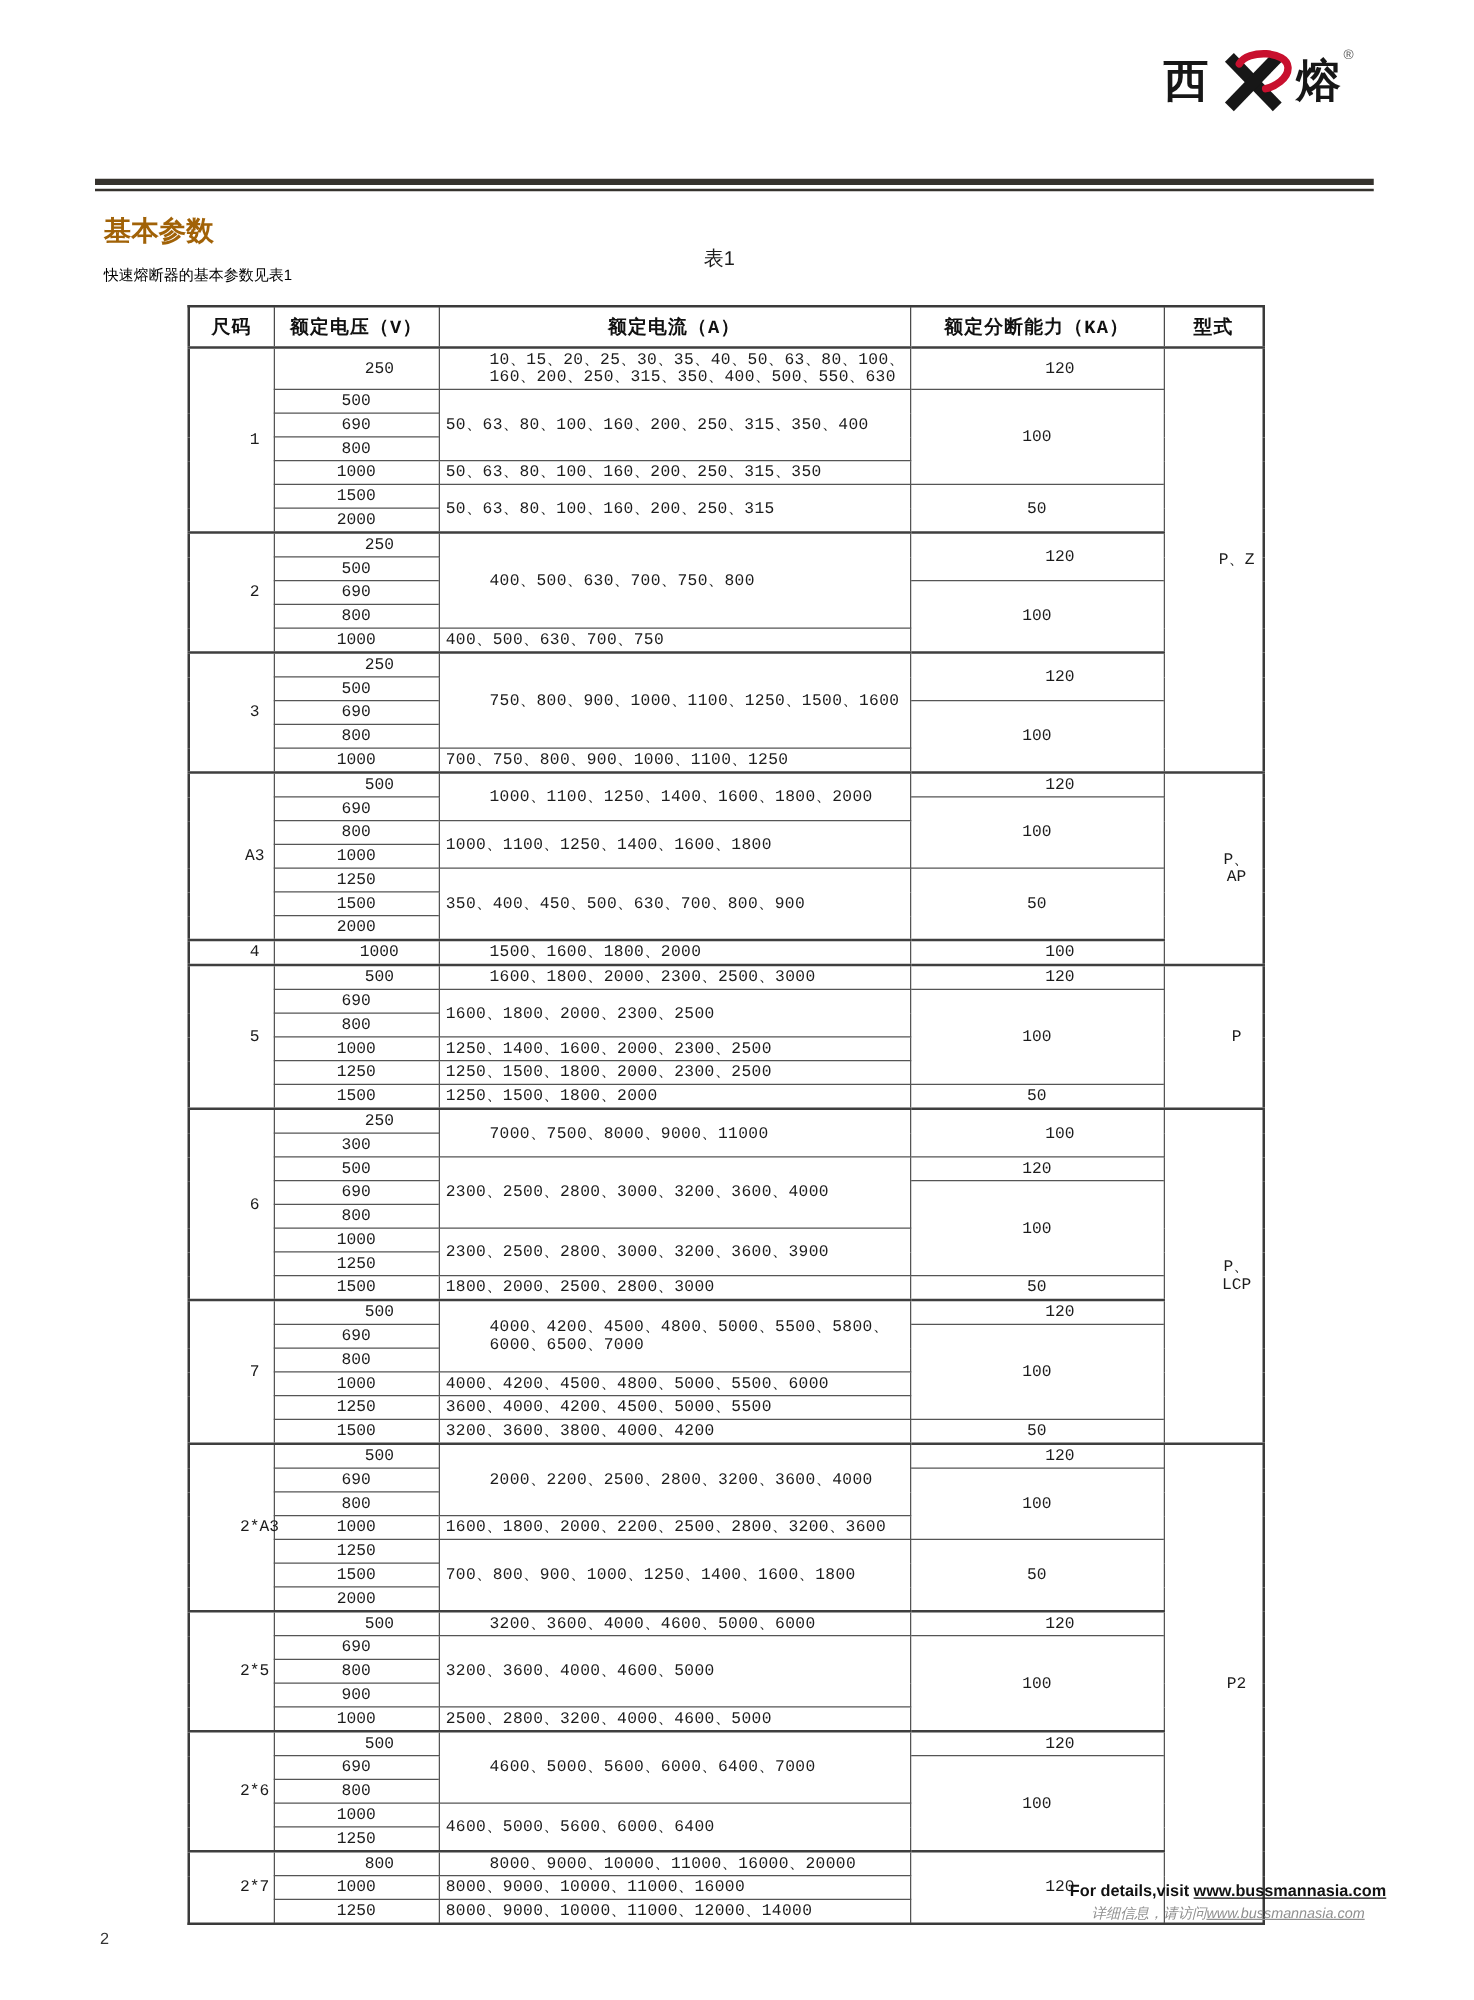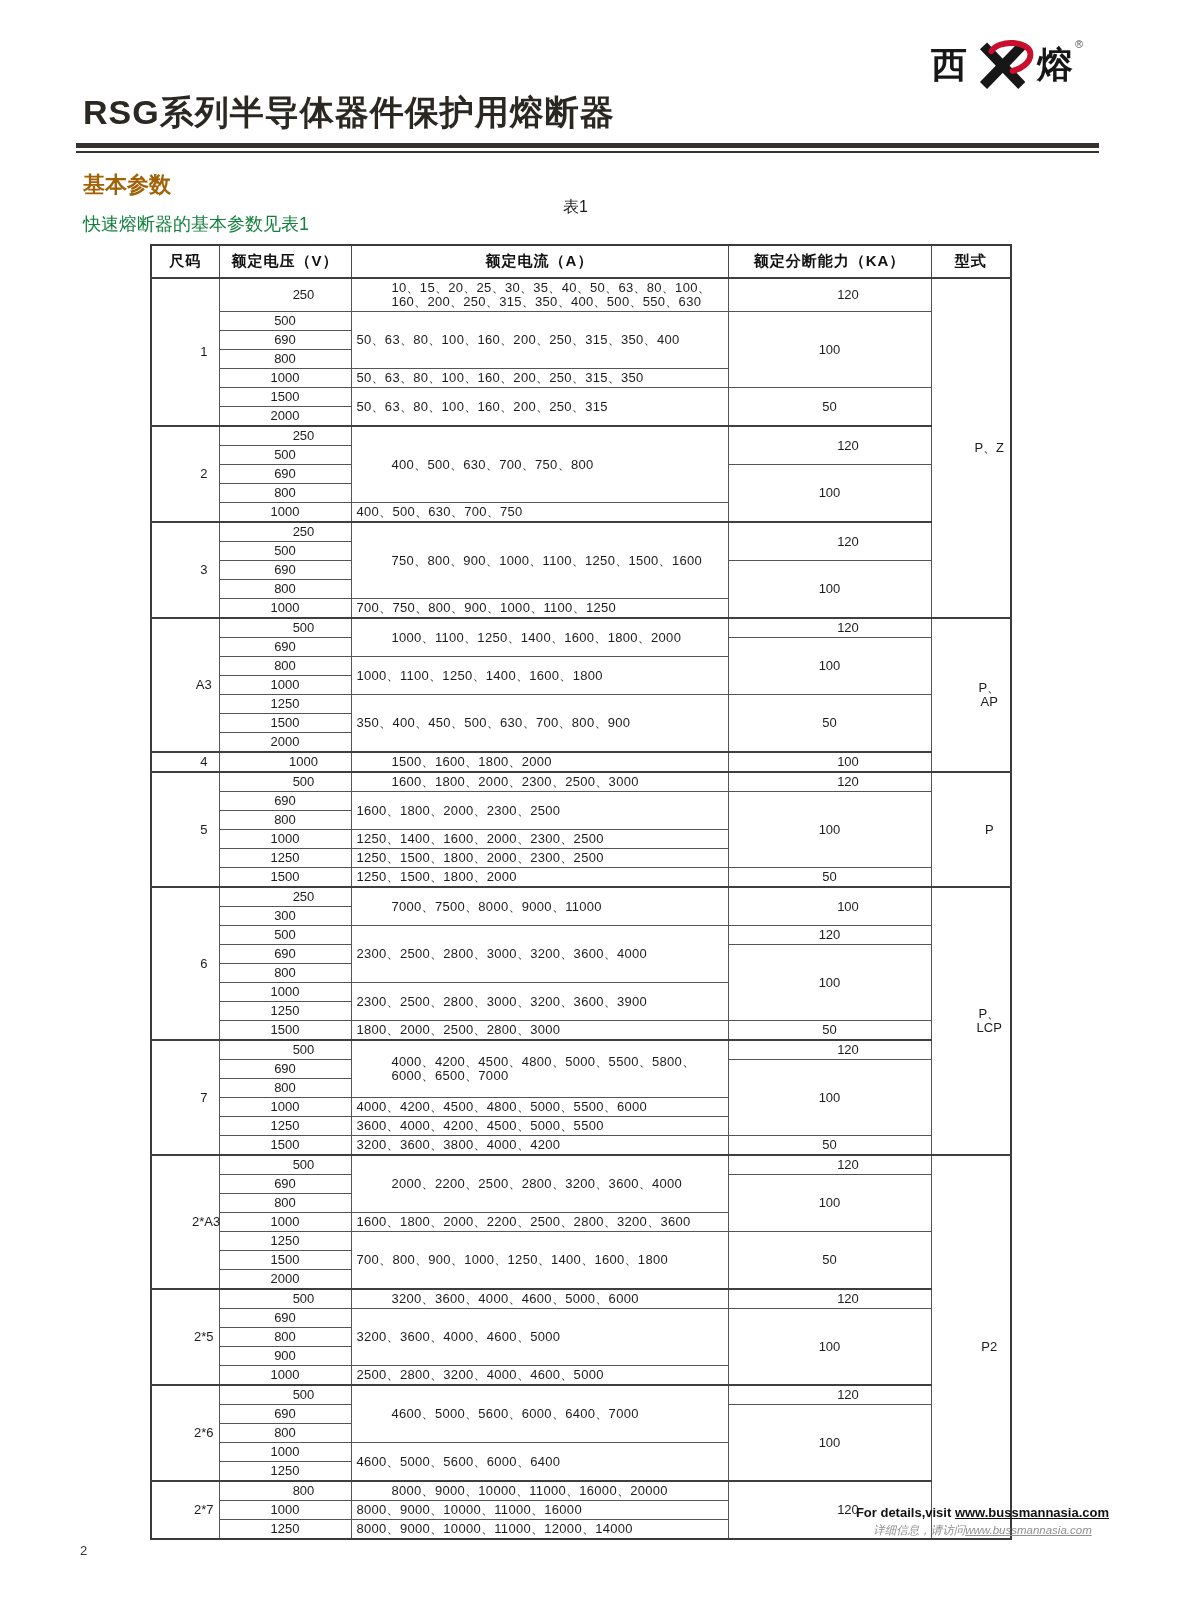--- a/index.html
+++ b/index.html
@@ -10,26 +10,26 @@
   .logo{position:absolute;top:36px;right:96px;display:flex;align-items:center;gap:2px;}
   .logo .cn{font-size:36px;font-weight:bold;color:#171717;line-height:1;}
   .logo .mono{width:66px;height:58px;display:block;}
   .logo .reg{font-size:11px;color:#555;align-self:flex-start;margin-top:2px;}
 
   
   .title{position:absolute;left:83px;top:90px;font-size:34px;font-weight:bold;color:#2b2722;letter-spacing:1px;}
   .rule{position:absolute;left:76px;right:80px;top:143px;height:3px;border-top:5px solid #35322d;border-bottom:2px solid #35322d;}
 
   .section-heading{position:absolute;left:83px;top:170px;font-size:22px;font-weight:bold;color:#a16207;}
-  .intro{position:absolute;left:83px;top:212px;font-size:18px;color:#15803d;}
+  .intro{position:absolute;left:83px;top:212px;font-size:12px;color:#000000;}
   .caption{position:absolute;left:563px;top:197px;font-size:16px;color:#1d1d1d;}
 
   
   .tbl-wrap{position:absolute;left:150px;top:244px;width:860px;}
-  table{border-collapse:collapse;width:100%;table-layout:fixed;border:2px solid #3a3a3a;}
+  table{border-collapse:collapse;width:100%;table-layout:fixed;border:2px solid #3a3a3a;font-family:Liberation Mono, monospace;}
   col.c-size{width:68px;} col.c-volt{width:132px;} col.c-curr{width:377px;}
   col.c-ka{width:203px;} col.c-type{width:80px;}
   th{border:1px solid #4a4a4a;font-size:15px;font-weight:bold;color:#111;
      padding:6px 2px;background:#fff;letter-spacing:1px;}
   td{border:1px solid #555;font-size:13px;line-height:14px;color:#1c1c1c;
      padding:2px 3px;height:14px;background:#fff;}
   td.size,td.volt,td.ka,td.type{text-align:center;}
   td.curr{text-align:left;padding-left:5px;letter-spacing:0.3px;}
   tr.section-start td{border-top:2px solid #3f3f3f;padding-left:40px;}
 
@@ -49,21 +49,20 @@
     <span class="cn">西</span>
     <svg class="mono" viewBox="0 0 100 86">
       <path d="M22 14 L80 74" stroke="#171717" stroke-width="15" fill="none"></path>
       <path d="M80 14 L22 74" stroke="#171717" stroke-width="15" fill="none"></path>
       <path d="M34 22 C 44 4, 92 6, 93 26 C 94 40, 76 50, 66 52" stroke="#c8102e" stroke-width="9" fill="none" stroke-linecap="round"></path>
     </svg>
     <span class="cn">熔</span>
     <span class="reg">®</span>
   </div>
 
-  <div class="title">RSG系列半导体器件保护用熔断器</div>
   <div class="rule"></div>
 
   <div class="section-heading">基本参数</div>
   <div class="intro">快速熔断器的基本参数见表1</div>
   <div class="caption">表1</div>
 
   <div class="tbl-wrap">
     <table>
       <colgroup>
         <col class="c-size">

